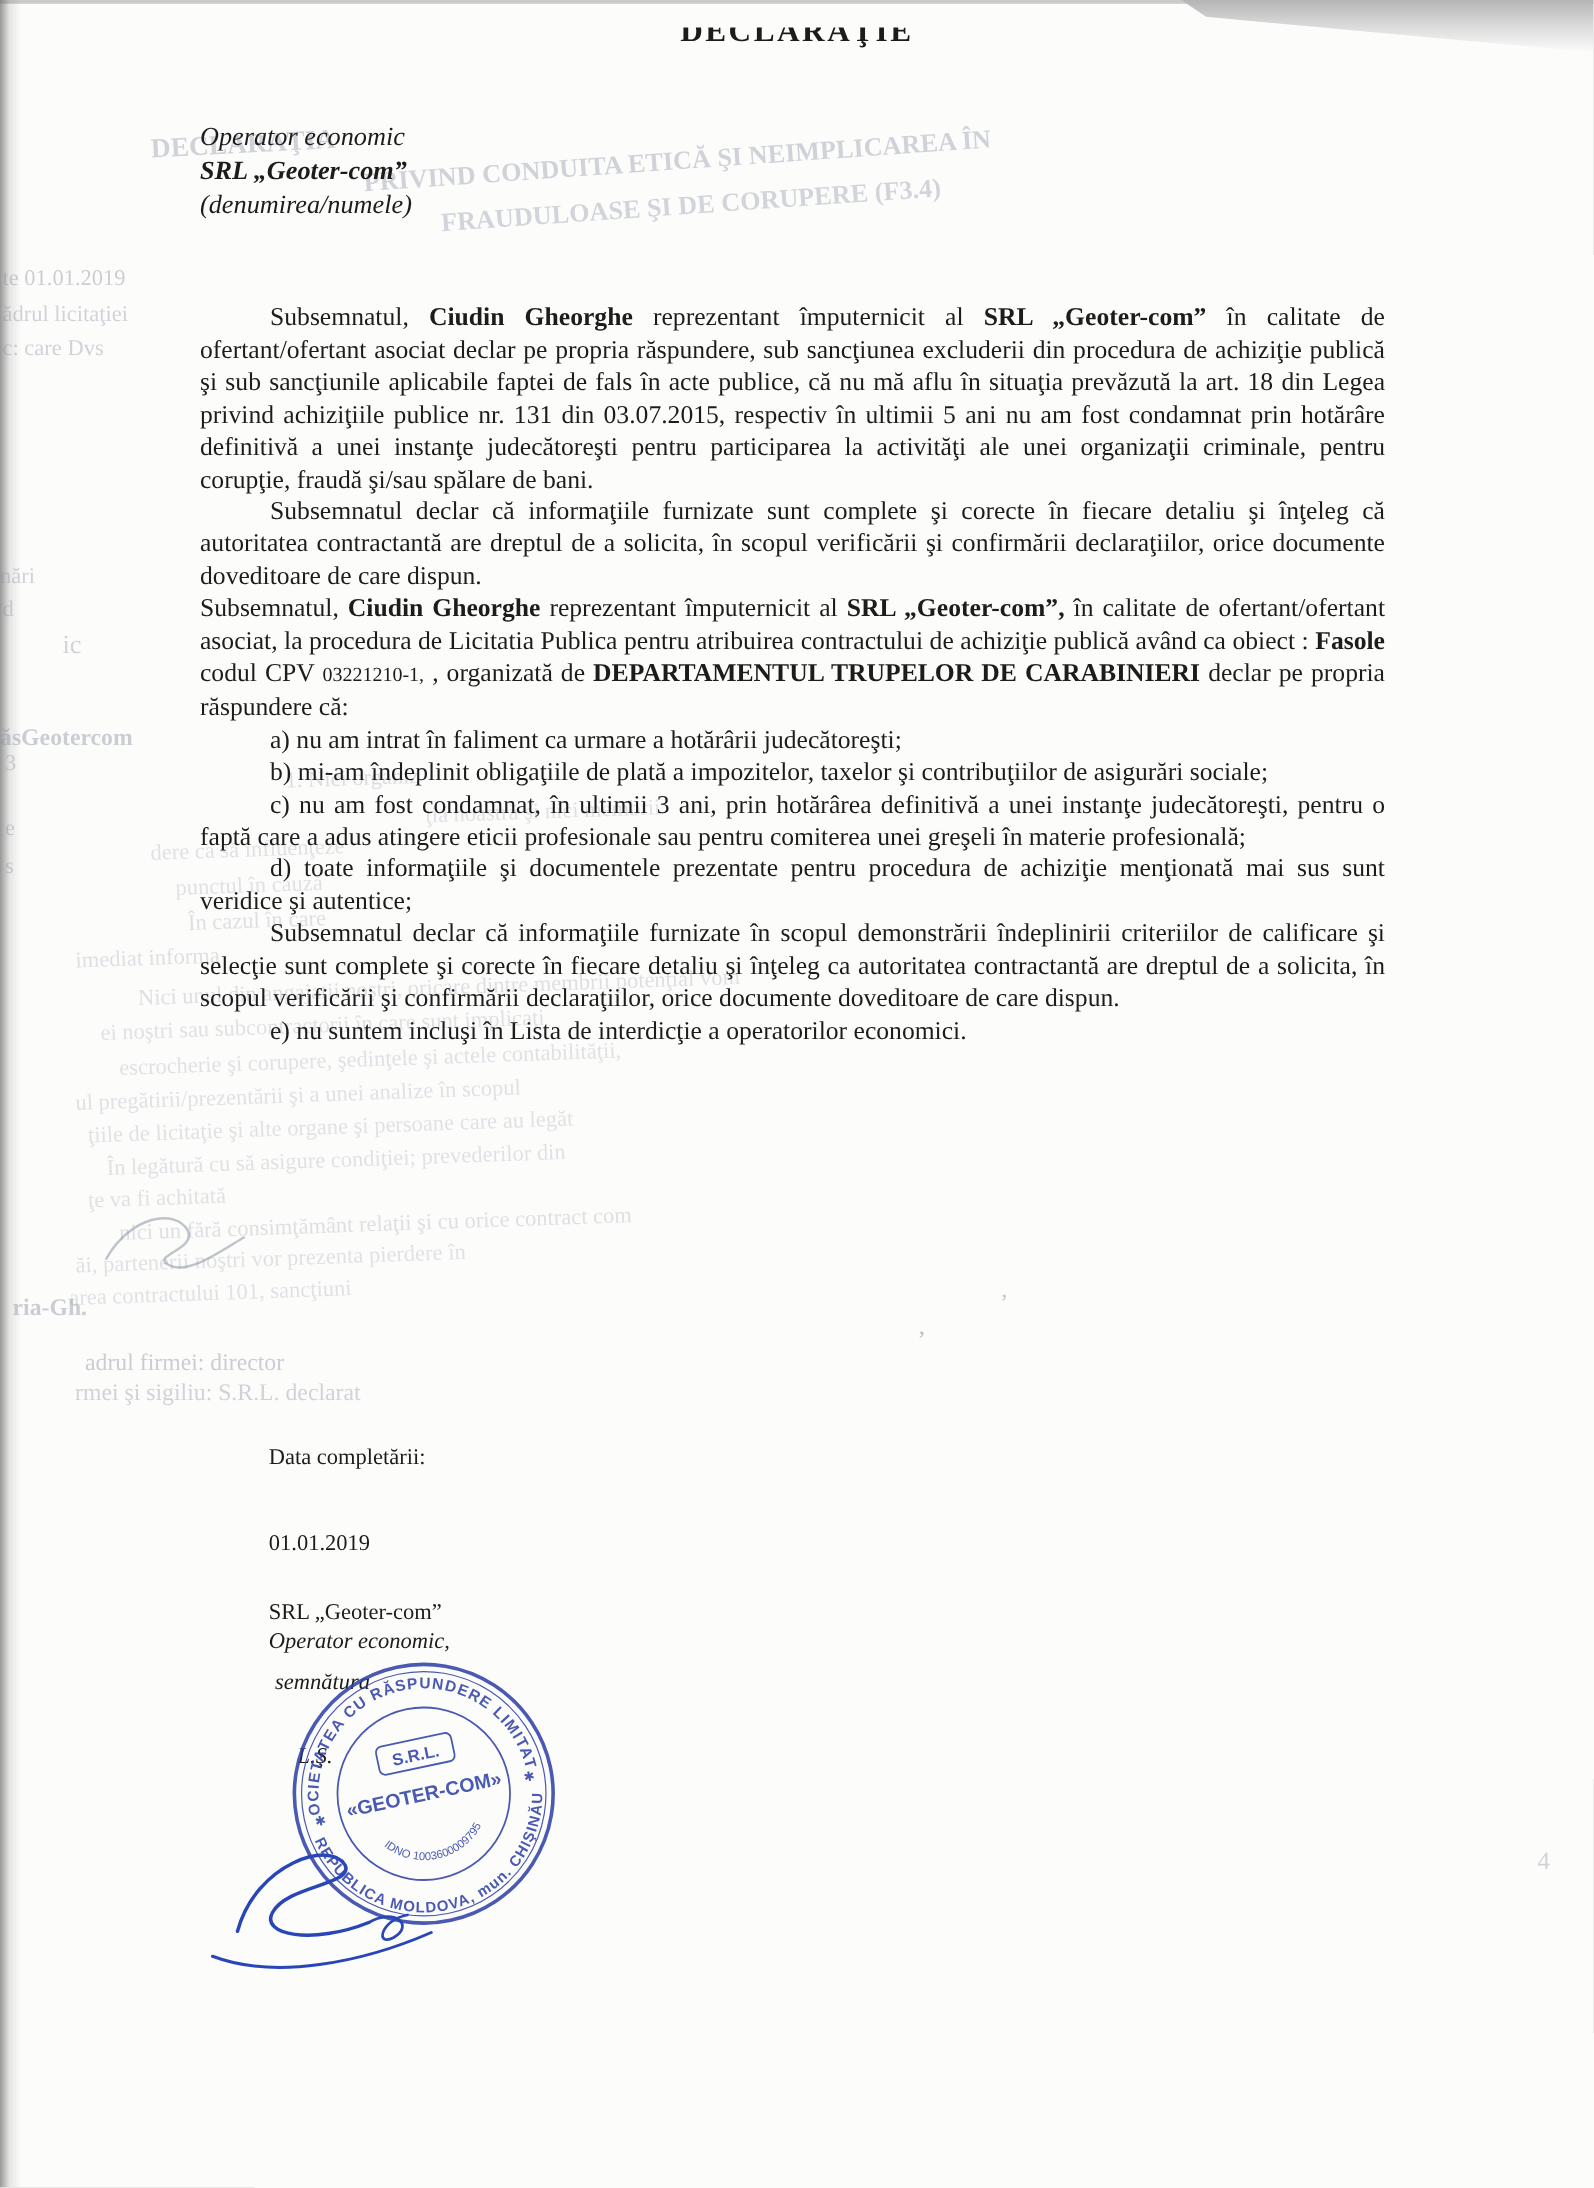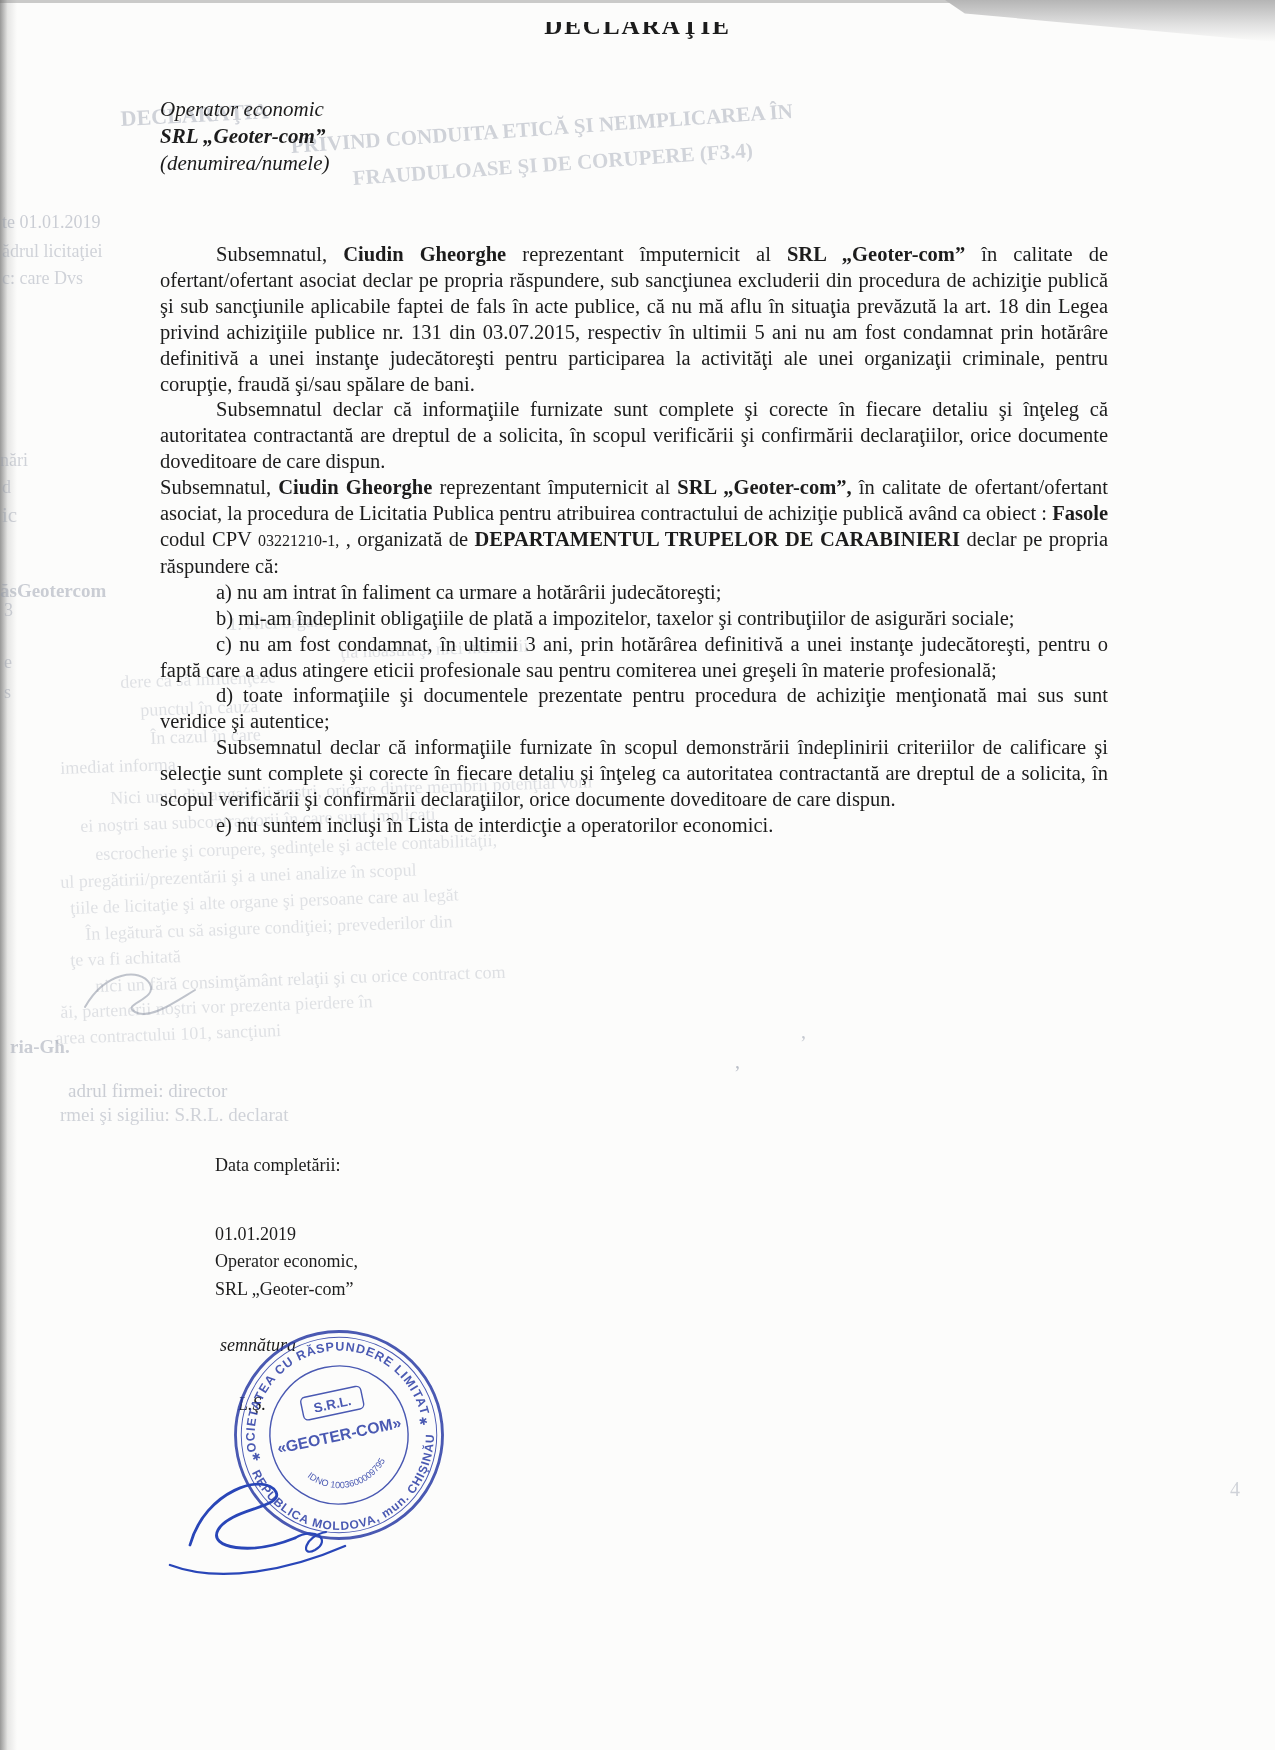--- a/index.html
+++ b/index.html
@@ -63,21 +63,21 @@
   <div class="ghosts">
 
   <span style="left: 120px; top: 106px; font-size: 22px; opacity: 0.4; font-weight: bold; transform: rotate(-3deg);">DECLARAŢIA</span>
       <span style="left: 290px; top: 134px; font-size: 21px; opacity: 0.4; font-weight: bold; transform: rotate(-4deg);">PRIVIND CONDUITA ETICĂ ŞI NEIMPLICAREA ÎN</span>
       <span style="left: 352px; top: 166px; font-size: 21px; opacity: 0.38; font-weight: bold; transform: rotate(-4deg);">FRAUDULOASE ŞI DE CORUPERE (F3.4)</span>
       <span style="left: 2px; top: 212px; font-size: 18px; opacity: 0.45;">te 01.01.2019</span>
       <span style="left: 2px; top: 241px; font-size: 18px; opacity: 0.4;">ădrul licitaţiei</span>
       <span style="left: 2px; top: 268px; font-size: 18px; opacity: 0.4;">c: care Dvs</span>
       <span style="left: 0px; top: 450px; font-size: 18px; opacity: 0.4;">nări</span>
       <span style="left: 2px; top: 477px; font-size: 18px; opacity: 0.4;">d</span>
-      <span style="left: 2px; top: 503px; font-size: 21px; opacity: 0.4;">ic</span>
+      <span style="left: 2px; top: 503px; font-size: 21px; opacity: 0.4; padding-left: 48px;">ic</span>
       <span style="left: 0px; top: 580px; font-size: 19px; opacity: 0.45; font-weight: bold;">ăsGeotercom</span>
       <span style="left: 4px; top: 600px; font-size: 18px; opacity: 0.4;">3</span>
       <span style="left: 4px; top: 652px; font-size: 18px; opacity: 0.4;">e</span>
       <span style="left: 4px; top: 682px; font-size: 18px; opacity: 0.4;">s</span>
       <span style="left: 228px; top: 614px; font-size: 18px; opacity: 0.3; transform: rotate(-2deg);">1. Nici organiz</span>
       <span style="left: 340px; top: 642px; font-size: 18px; opacity: 0.26; transform: rotate(-2deg);">ţia noastră şi nici membrii</span>
       <span style="left: 120px; top: 672px; font-size: 18px; opacity: 0.26; transform: rotate(-2deg);">dere ca să influenţeze</span>
       <span style="left: 140px; top: 700px; font-size: 18px; opacity: 0.26; transform: rotate(-2deg);">punctul în cauză</span>
       <span style="left: 150px; top: 728px; font-size: 18px; opacity: 0.28; transform: rotate(-2deg);">În cazul în care</span>
       <span style="left: 60px; top: 758px; font-size: 18px; opacity: 0.28; transform: rotate(-2deg);">imediat informa</span>
@@ -121,21 +121,21 @@
       <p class="indent"><span>a) nu am intrat în faliment ca urmare a hotărârii judecătoreşti;</span></p>
       <p class="indent"><span>b) mi-am îndeplinit obligaţiile de plată a impozitelor, taxelor şi contribuţiilor de asigurări sociale;</span></p>
       <p class="indent"><span>c) nu am fost condamnat, în ultimii 3 ani, prin hotărârea definitivă a unei instanţe judecătoreşti, pentru o faptă care a adus atingere eticii profesionale sau pentru comiterea unei greşeli în materie profesională;</span></p>
       <p class="indent"><span>d) toate informaţiile şi documentele prezentate pentru procedura de achiziţie menţionată mai sus sunt veridice şi autentice;</span></p>
       <p class="indent"><span>Subsemnatul declar că informaţiile furnizate în scopul demonstrării îndeplinirii criteriilor de calificare şi selecţie sunt complete şi corecte în fiecare detaliu şi înţeleg ca autoritatea contractantă are dreptul de a solicita, în scopul verificării şi confirmării declaraţiilor, orice documente doveditoare de care dispun.</span></p>
       <p class="indent"><span>e) nu suntem incluşi în Lista de interdicţie a operatorilor economici.</span></p>
     </div>
 
   <div class="abs" style="left:215px;top:1155px;">Data completării:</div>
   <div class="abs" style="left:215px;top:1224px;">01.01.2019</div>
-  <div class="abs" style="left:215px;top:1251px;">Operator economic,</div>
+  <div class="abs" style="left:215px;top:1302px;font-style:italic;">Operator economic,</div>
   <div class="abs" style="left:215px;top:1279px;">SRL „Geoter-com”</div>
   <div class="abs it" style="left:220px;top:1335px;">semnătura</div>
   <div class="abs it" style="left:238px;top:1394px;font-style:italic;">L.Ş.</div>
 
   <div class="stamp">
     <svg viewBox="-120 -120 240 240">
       <defs>
         <path id="arcTop" d="M -88 0 A 88 88 0 0 1 88 0" fill="none"></path>
         <path id="arcBottom" d="M -99 0 A 99 99 0 0 0 99 0" fill="none"></path>
         <path id="arcIdno" d="M -52 16 A 54 54 0 0 0 52 16" fill="none"></path>

